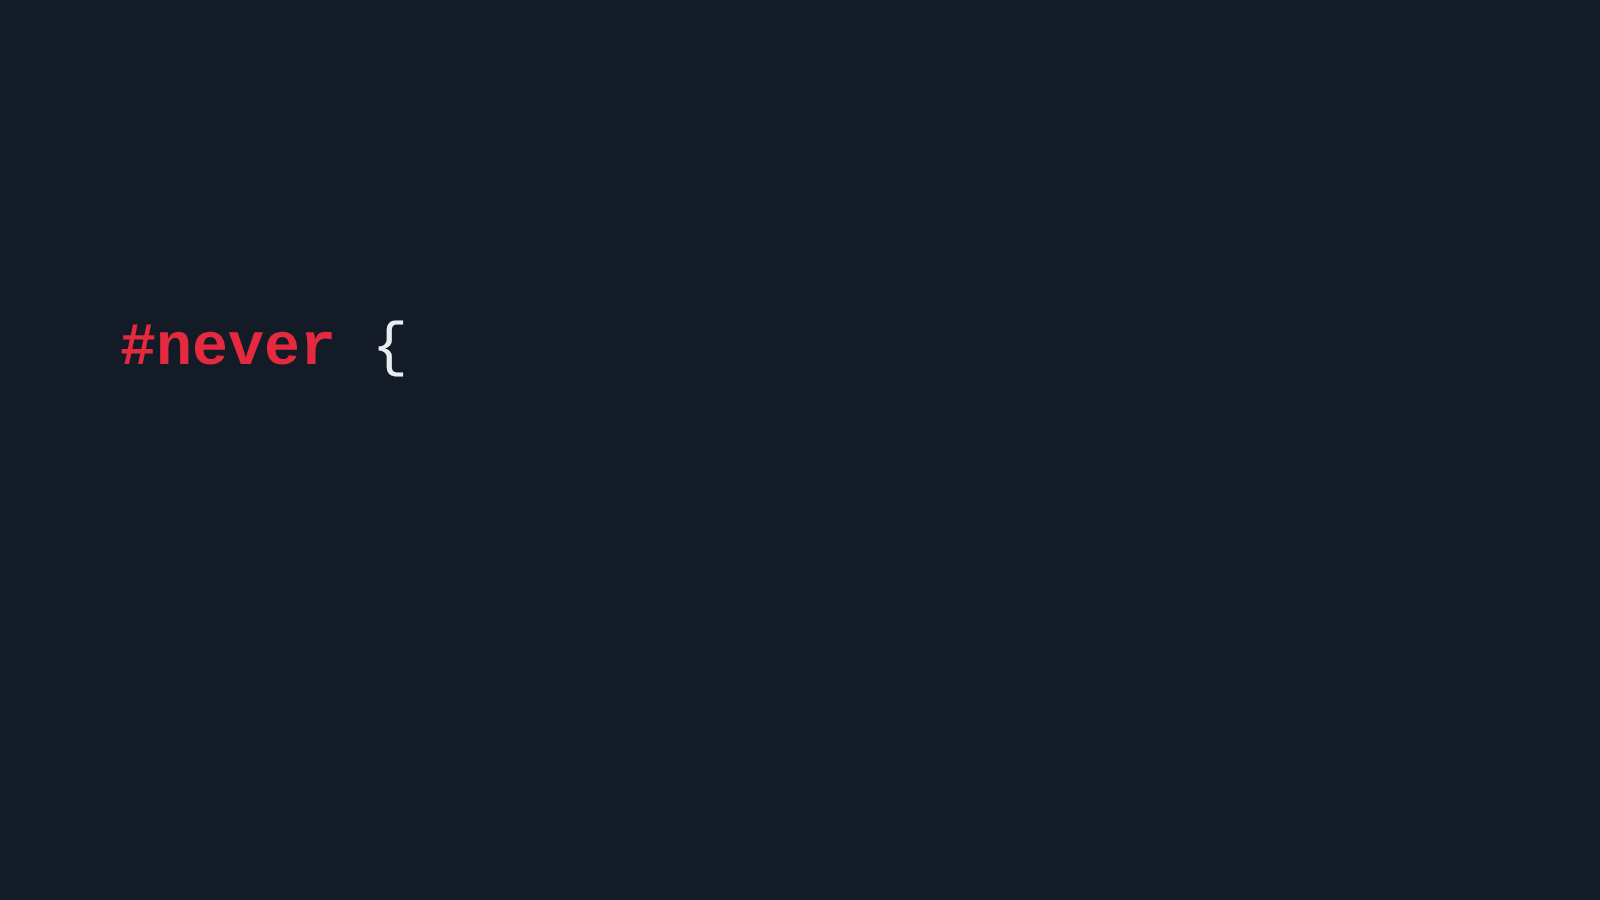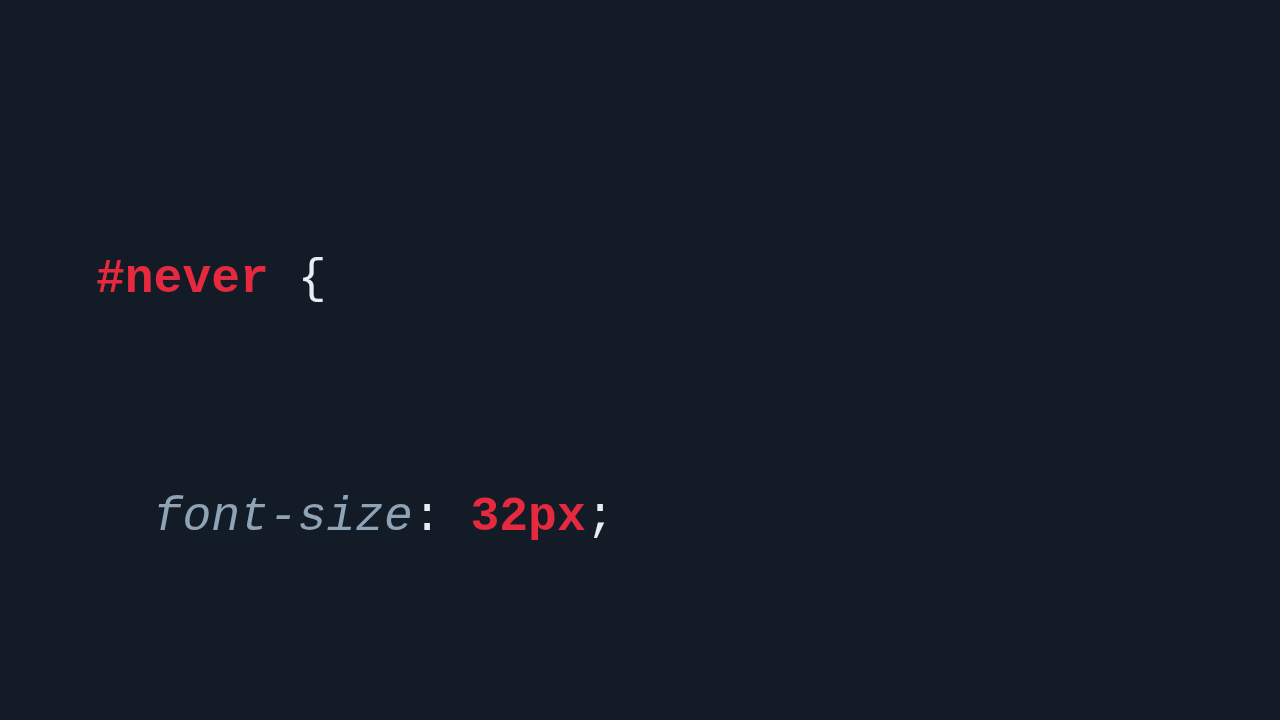--- a/index.html
+++ b/index.html
@@ -19,19 +19,18 @@
     .tok-punct { color: #e9edf2; }
     .tok-prop  { color: #8ea3b5; font-style: italic; }
     .tok-sel-red    { color: #e52a3f; font-weight: 600; text-align: right; }
     .tok-val-red    { color: #e52a3f; font-weight: 600; }
   </style>
 </head>
 <body>
 
 <div class="code-block">
   <span class="line"><span class="tok-sel-red">#never</span><span class="tok-punct"> {</span></span>
-  <span class="line"><span class="indent"></span><span class="tok-prop">font-size</span><span class="tok-punct">: </span><span class="tok-val-red">32px</span><span class="tok-punct">;</span></span>
   <span class="line"></span>
   <span class="line"></span>
   
   
   
 </div>
 
 </body></html>

